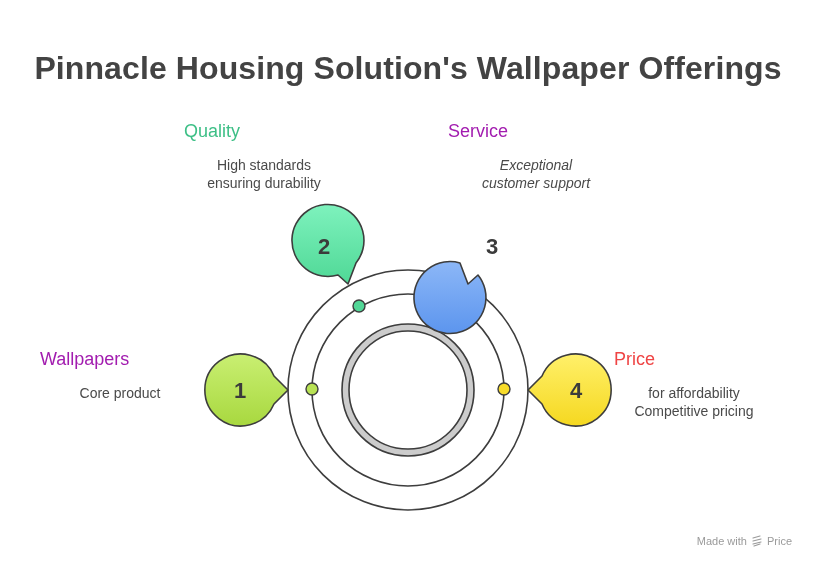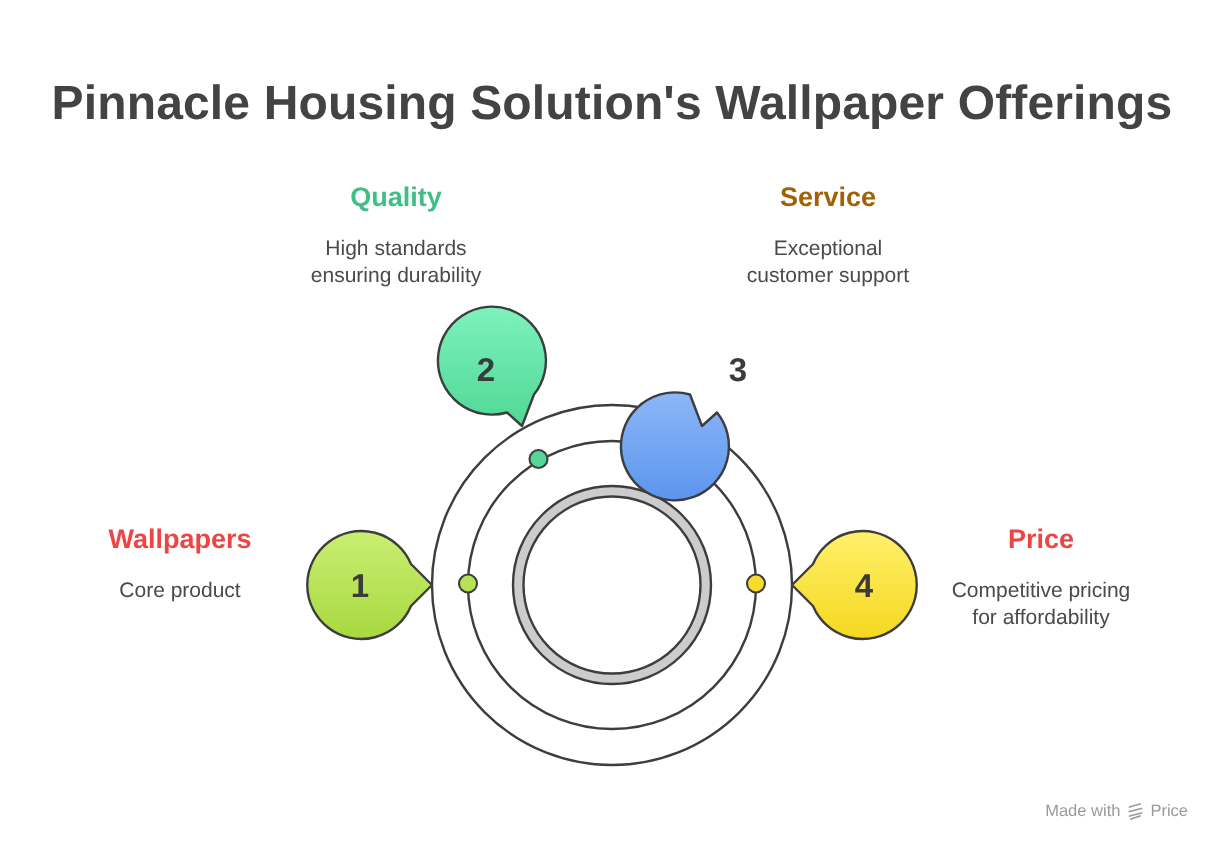--- a/index.html
+++ b/index.html
@@ -1,18 +1,18 @@
 <!DOCTYPE html>
 <html><head>
   <meta charset="utf-8">
   <style>
     html, body { margin: 0; padding: 0; background: #ffffff; }
     body { width: 816px; height: 570px; position: relative; overflow: hidden; font-family: "Liberation Sans", "DejaVu Sans", sans-serif; }
     .title { position: absolute; left: 0; top: 50px; width: 816px; text-align: center; font-size: 32px; font-weight: bold; color: #434343; letter-spacing: 0.1px; }
-    .label { position: absolute; text-align: center; font-weight: bold; font-size: 18px; }
+    .label { position: absolute; text-align: left; font-weight: normal; font-size: 18px; }
     .desc { position: absolute; text-align: center; font-size: 14px; color: #4a4a4a; line-height: 18px; }
     svg.diagram { position: absolute; left: 0; top: 0; }
     .bubble-num { font-family: "Liberation Sans", "DejaVu Sans", sans-serif; font-weight: bold; font-size: 22px; fill: #3b3b3b; }
     .footer { position: absolute; right: 24px; top: 535px; font-size: 11px; color: #9a9a9a; display: flex; align-items: center; gap: 4px; margin-left: 24px; }
   </style>
 </head>
 <body>
 
 <div class="title">Pinnacle Housing Solution's Wallpaper Offerings</div>
 
@@ -60,41 +60,41 @@
     <path d="M 460 263 A 36 36 0 1 0 478 275 L 468 284 Z" fill="url(#g3)" stroke="#3d3d3d" stroke-width="1.6" stroke-linejoin="round"></path>
     <text class="bubble-num" x="492" y="254" text-anchor="middle">3</text>
   </g>
 
   <g>
     <path d="M 542 376 A 36 36 0 1 1 542 404 L 528 390 Z" fill="url(#g4)" stroke="#3d3d3d" stroke-width="1.6" stroke-linejoin="round"></path>
     <text class="bubble-num" x="576" y="398" text-anchor="middle">4</text>
   </g>
 </svg>
 
-<div class="label" style="left:40px; top:349px; width:160px; color:#ef4444;">Wallpapers</div>
+<div class="label" style="left:40px; top:349px; width:160px; color:#a21caf;">Wallpapers</div>
 <div class="desc" style="left:40px; top:384px; width:160px;">
   <div>Core product</div>
 </div>
 
 <div class="label" style="left:184px; top:121px; width:160px; color:#3dbf86;">Quality</div>
 <div class="desc" style="left:184px; top:156px; width:160px;text-align:center;">
   <div>High standards</div>
   <div>ensuring durability</div>
 </div>
 
-<div class="label" style="left:472px; top:121px; width:160px; color:#a16207;">Service</div>
-<div class="desc" style="left:472px; top:156px; width:160px;">
+<div class="label" style="left:448px; top:121px; width:160px; color:#a21caf;">Service</div>
+<div class="desc" style="left:456px; top:156px; width:160px;font-style:italic;">
   <div>Exceptional</div>
   <div>customer support</div>
 </div>
 
 <div class="label" style="left:614px; top:349px; width:160px; color:#ef4444;">Price</div>
 <div class="desc" style="left:614px; top:384px; width:160px;">
+  <div>for affordability</div>
   <div>Competitive pricing</div>
-  <div>for affordability</div>
 </div>
 
 <div class="footer">
   <span>Made with</span>
   <svg width="12" height="12" viewBox="0 0 12 12">
     <path d="M2 3 L9 1 M2 6 L10 4 M2 9 L10 7 M3 11 L9 9" stroke="#9a9a9a" stroke-width="1.2" fill="none" stroke-linecap="round"></path>
   </svg>
   <span>Price</span>
 </div>
 

